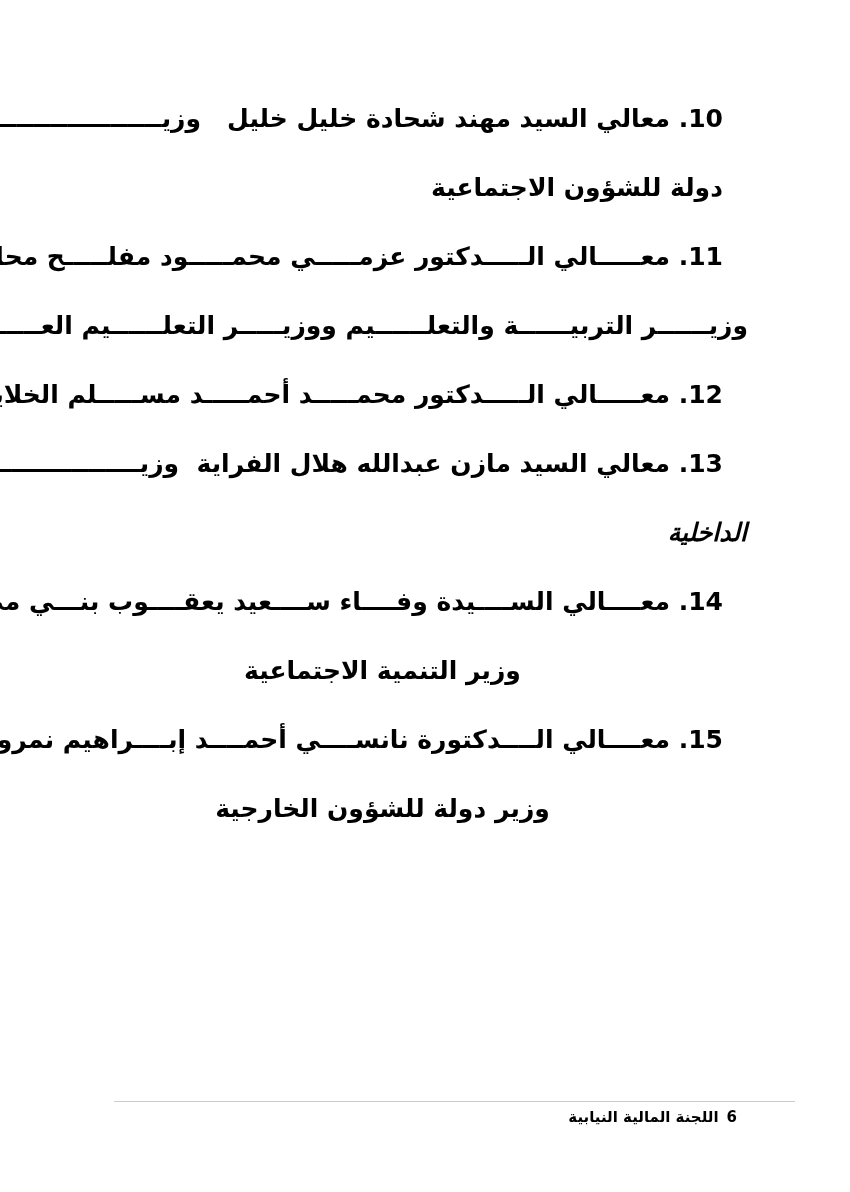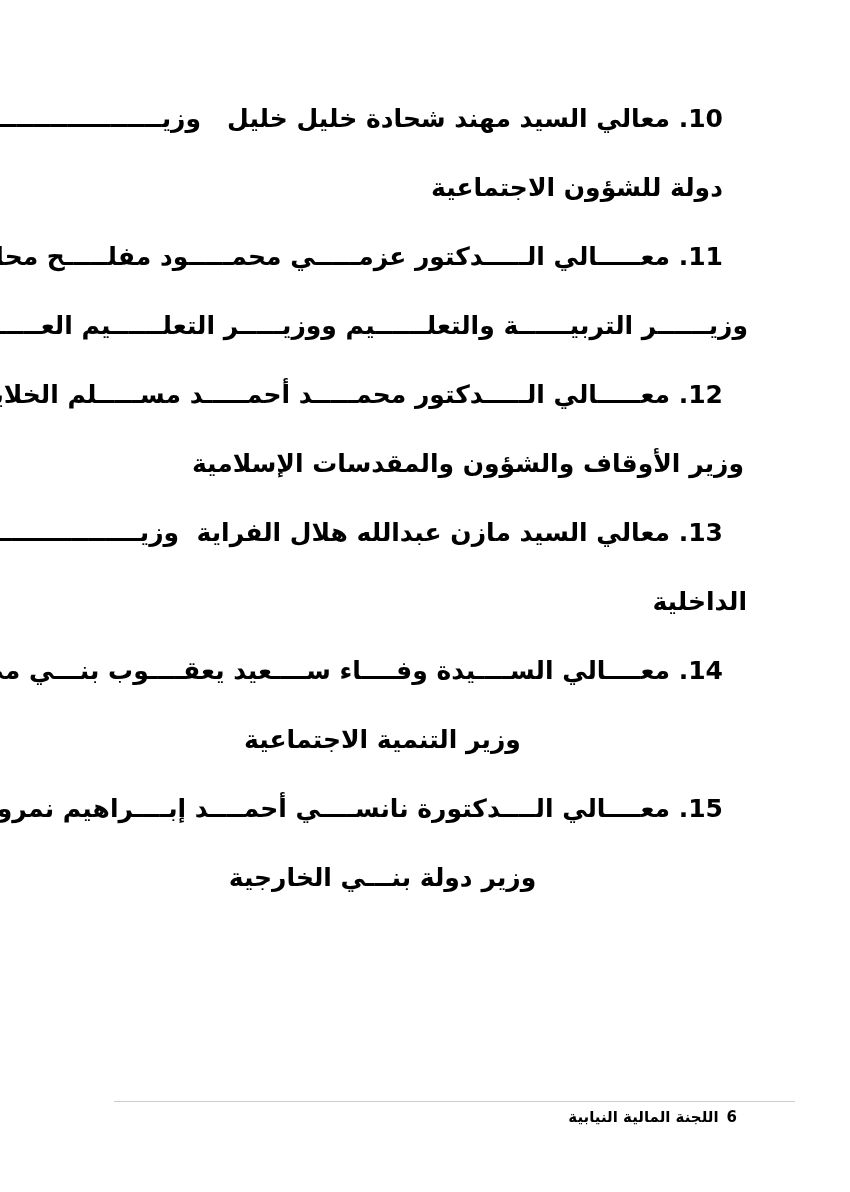--- a/index.html
+++ b/index.html
@@ -20,21 +20,21 @@
   .line {
     height:69px;
     line-height:69px;
     font-size:25px;
     white-space:pre;
     text-align:right;
   }
   .pr-27 { padding-right:27px; }
   .pr-2  { padding-right:2px; }
   .pr-6  { padding-right:6px; }
-  .pr-3  { padding-right:3px; }
+  .pr-3  { padding-right:3px;font-style:italic; }
   .pr-40 { padding-right:40px;text-align:center; }
   .footer-rule {
     position:absolute;
     top:1101px; left:114px;
     width:681px; height:1px;
     background:#cccccc;
   }
   .footer-text {
     position:absolute;
     top:1105px; right:113px;
@@ -59,36 +59,35 @@
       <div class="line pr-27">دولة للشؤون الاجتماعية</div>
     </div>
 
     <div>
       <div class="line pr-27">11. معـــــالي الـــــدكتور عزمـــــي محمـــــود مفلـــــح محافظــــة</div>
       <div class="line pr-2">وزيــــــر التربيــــــة والتعلــــــيم ووزيـــــر التعلــــــيم العـــــالي</div>
     </div>
 
     <div>
       <div class="line pr-27">12. معـــــالي الـــــدكتور محمـــــد أحمـــــد مســـــلم الخلايلــــة</div>
-      <div class="line pr-6">وزير الأوقاف والشؤون والمقدسات الإسلامية</div>
     </div>
 
     <div>
       <div class="line pr-27">13. معالي السيد مازن عبدالله هلال الفراية  وزيــــــــــــــــــــــر</div>
       <div class="line pr-3">الداخلية</div>
     </div>
 
     <div>
       <div class="line pr-27">14. معــــالي الســــيدة وفــــاء ســــعيد يعقــــوب بنـــي مصـــطفى</div>
       <div class="line pr-40">وزير التنمية الاجتماعية</div>
     </div>
 
     <div>
       <div class="line pr-27">15. معــــالي الــــدكتورة نانســــي أحمــــد إبــــراهيم نمروقـــــة</div>
-      <div class="line pr-40">وزير دولة بنـــي الخارجية</div>
+      <div class="line pr-40">وزير دولة للشؤون الخارجية</div>
     </div>
 
   </main>
 
   <div class="footer-rule"></div>
 
   <footer class="footer-text">
     <span>6</span>
     <span>اللجنة المالية النيابية</span>
   </footer>

